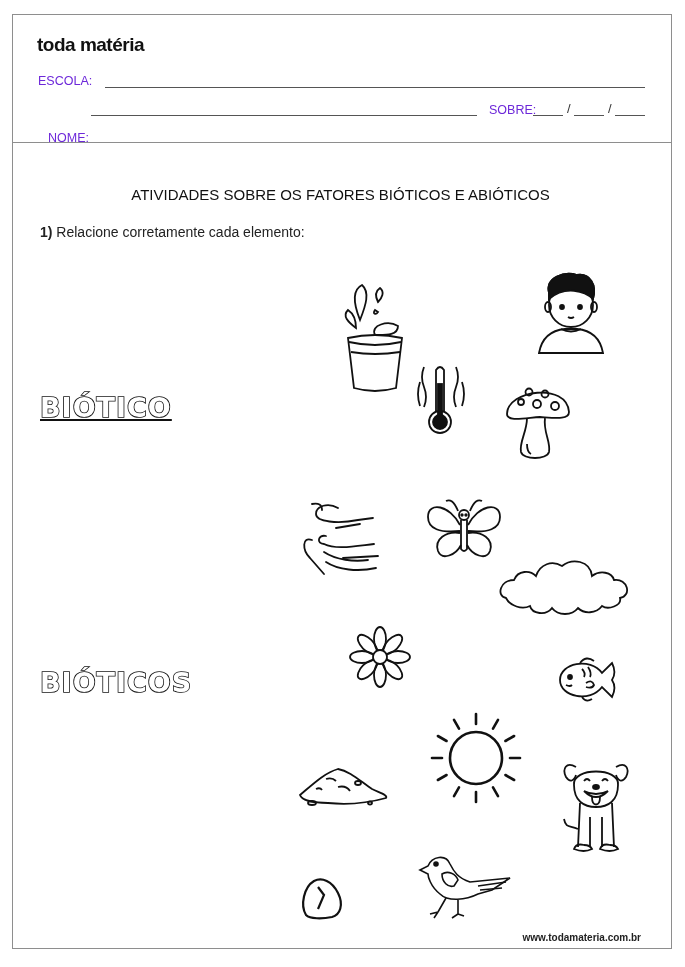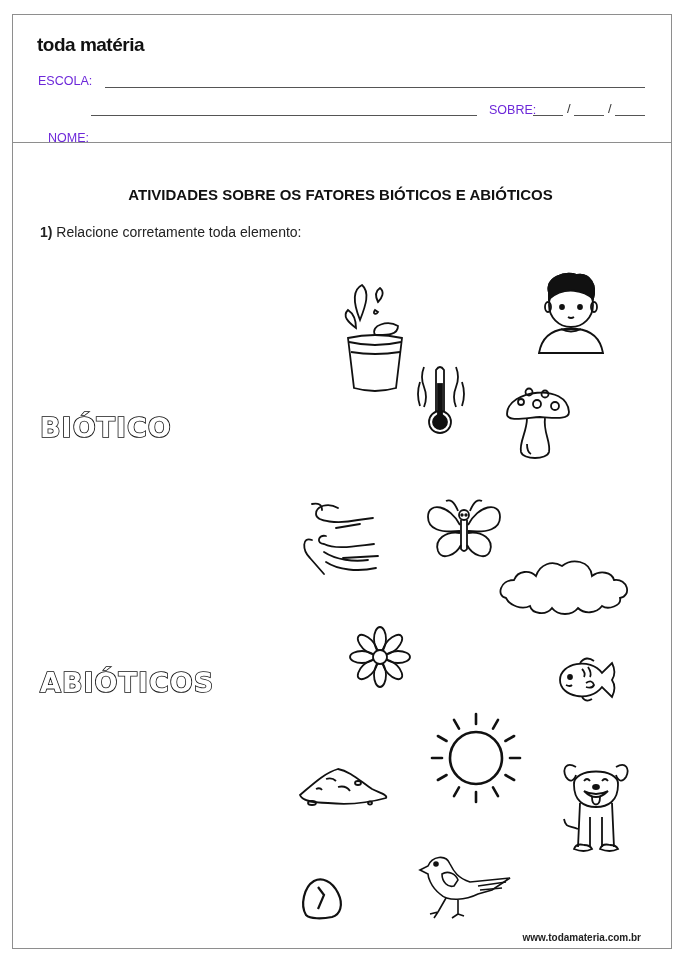--- a/index.html
+++ b/index.html
@@ -3,21 +3,21 @@
 <meta charset="utf-8">
 <style>
   html, body { margin:0; padding:0; background:#ffffff; }
   body { width:685px; height:967px; position:relative; overflow:hidden; font-family:"Liberation Sans", sans-serif; color:#1a1a1a; }
   .sheet { position:absolute; left:12px; top:14px; width:660px; height:935px; border:1px solid #8e8e8e; box-sizing:border-box; }
   .divider { position:absolute; left:12px; top:142px; width:660px; height:0; border-top:1.5px solid #8e8e8e; }
   .brand { position:absolute; left:37px; top:34px; font-size:19px; font-weight:bold; letter-spacing:-0.5px; color:#111; }
   .field-label { position:absolute; font-size:12.5px; color:#6d28d9; }
   .line { position:absolute; height:0; border-top:1px solid #555; }
   .slash { position:absolute; font-size:13px; color:#333; }
-  .title { position:absolute; left:0; width:681px; top:186px; text-align:center; font-size:15px; font-weight:bold; color:#111; }
+  .title { position:absolute; left:0; width:681px; top:186px; text-align:center; font-size:15px; font-weight:normal; color:#111; }
   .question { position:absolute; left:40px; top:224px; font-size:14px; color:#222; }
   .question b { font-weight:bold; }
   .outline-word { position:absolute; font-family:"DejaVu Sans", sans-serif; font-weight:bold; font-size:27px; letter-spacing:1px; color:#fff;
     -webkit-text-stroke:1.6px #111; paint-order:stroke fill; }
   .pic { position:absolute; }
   .pic svg { display:block; overflow:visible; }
   .footer-url { position:absolute; right:44px; top:932px; font-size:10px; font-weight:bold; color:#222; }
 </style>
 </head>
 <body>
@@ -36,25 +36,25 @@
 <div class="field-label" style="left:489px;top:103px;">SOBRE:</div>
 <div class="line" style="left:533px;top:115px;width:30px;"></div>
 <div class="slash" style="left:567px;top:101px;">/</div>
 <div class="line" style="left:574px;top:115px;width:30px;"></div>
 <div class="slash" style="left:608px;top:101px;">/</div>
 <div class="line" style="left:615px;top:115px;width:30px;"></div>
 
 <div class="title">ATIVIDADES SOBRE OS FATORES BIÓTICOS E ABIÓTICOS</div>
 <div class="question">
   <b>1)</b>
-  <span>Relacione corretamente toda elemento:</span>
-</div>
-
-<div class="outline-word" style="left:40px;top:412px;">BIÓTICO</div>
-<div class="outline-word" style="left:40px;top:667px;">ABIÓTICOS</div>
+  <span>Relacione corretamente cada elemento:</span>
+</div>
+
+<div class="outline-word" style="left:40px;top:392px;text-decoration:underline;">BIÓTICO</div>
+<div class="outline-word" style="left:40px;top:667px;">BIÓTICOS</div>
 
 <div class="pic" style="left:340px;top:280px;">
   <svg width="70" height="115" viewBox="0 0 70 115" fill="none" stroke="#111" stroke-width="1.8">
     <path d="M22 5 C12 10,14 25,20 40 C26 25,30 12,22 5 Z"></path>
     <path d="M40 8 C34 12,36 18,38 22 C42 18,45 12,40 8 Z"></path>
     <path d="M35 30 C32 34,36 35,38 32 Z"></path>
     <path d="M8 30 C2 36,8 42,16 48 C16 40,14 34,8 30 Z"></path>
     <path d="M35 55 C30 45,48 40,58 46 C58 56,45 55,35 55 Z"></path>
     <path d="M8 58 Q35 52 62 58 L56 108 Q35 114 14 108 Z"></path>
     <path d="M9 62 Q35 68 61 62"></path>

